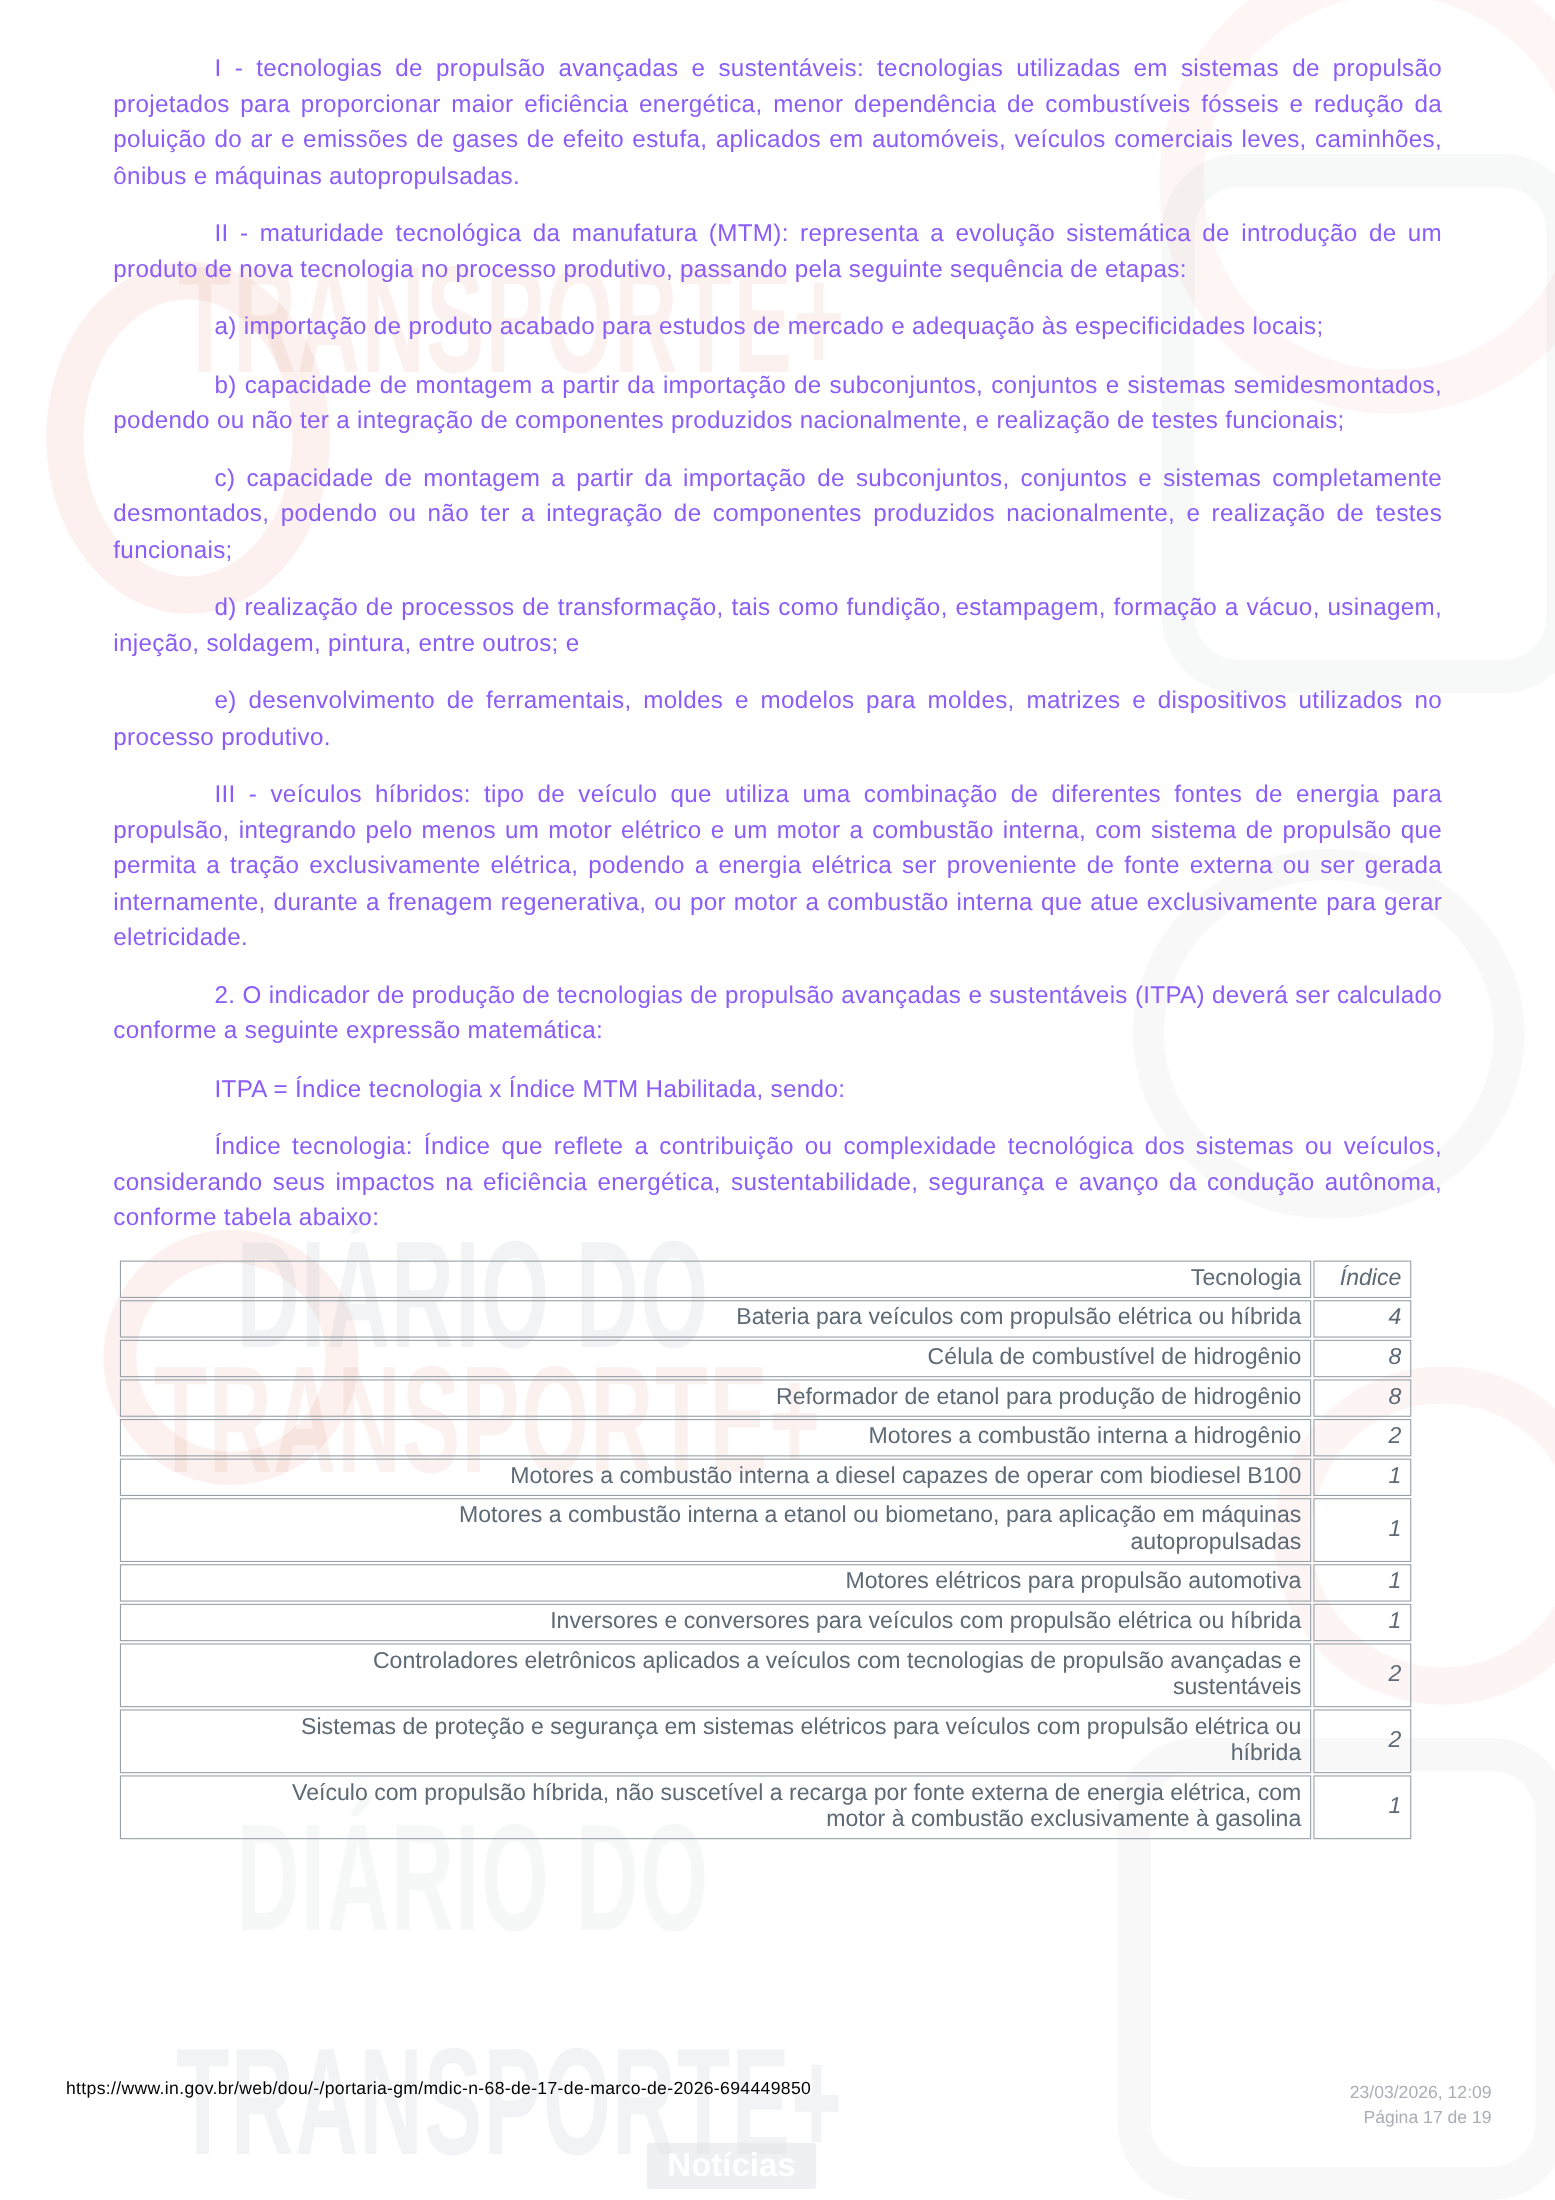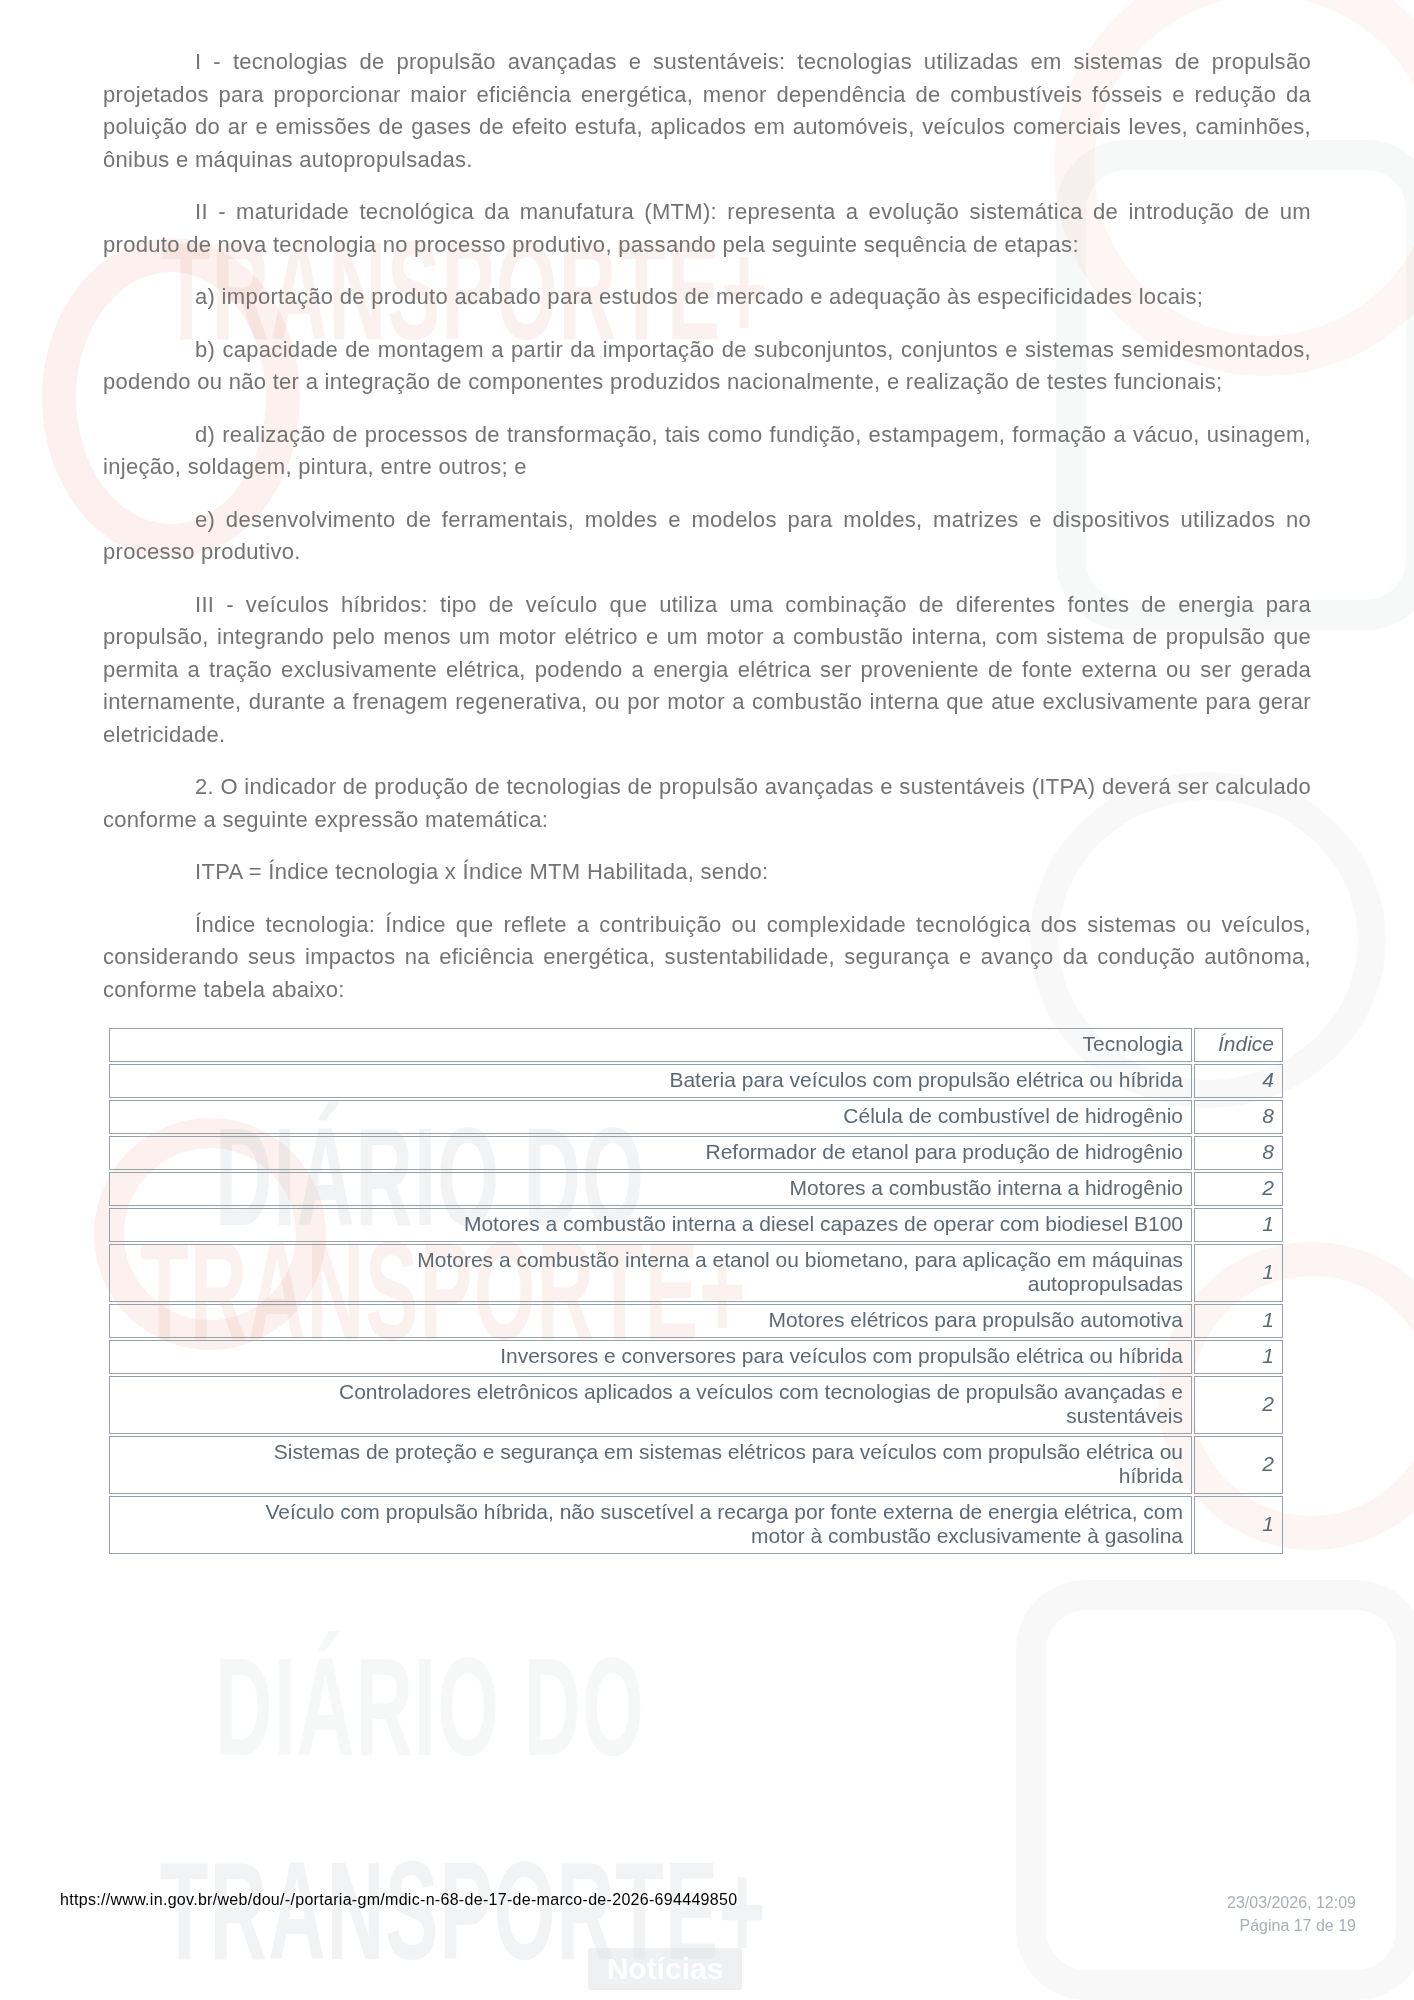--- a/index.html
+++ b/index.html
@@ -32,21 +32,21 @@
     position:absolute;left:588px;top:1948px;width:154px;height:42px;
     background:rgba(224,227,230,0.55);color:#ffffff;
     font-size:30px;line-height:42px;text-align:center;font-weight:700;
     border-radius:3px;
   }
   
   .content{position:absolute;left:103px;top:46px;width:1208px;z-index:1;}
   .para{
     margin:0 0 20px 0;
     font-size:22px;line-height:32.5px;letter-spacing:0.3px;
-    color:#737373;text-align:justify;text-indent:92px;
+    color:#8b5cf6;text-align:justify;text-indent:92px;
   }
   table.indice{
     border-collapse:separate;border-spacing:2px;
     width:1178px;margin:16px 0 0 4px;
     color:#5d6974;
   }
   table.indice th,table.indice td{
     border:1px solid #97a1a9;
     font-size:21px;line-height:24px;font-weight:400;
     text-align:right;vertical-align:middle;
@@ -82,20 +82,21 @@
   <div class="wm-word wm-gray" style="left:160px;top:1832px;">TRANSPORTE+</div>
   <div class="wm-badge">Notícias</div>
 </div>
 
 <div class="content">
   <div id="paragraphs">
       <p class="para">I - tecnologias de propulsão avançadas e sustentáveis: tecnologias utilizadas em sistemas de propulsão projetados para proporcionar maior eficiência energética, menor dependência de combustíveis fósseis e redução da poluição do ar e emissões de gases de efeito estufa, aplicados em automóveis, veículos comerciais leves, caminhões, ônibus e máquinas autopropulsadas.</p>
       <p class="para">II - maturidade tecnológica da manufatura (MTM): representa a evolução sistemática de introdução de um produto de nova tecnologia no processo produtivo, passando pela seguinte sequência de etapas:</p>
       <p class="para">a) importação de produto acabado para estudos de mercado e adequação às especificidades locais;</p>
       <p class="para">b) capacidade de montagem a partir da importação de subconjuntos, conjuntos e sistemas semidesmontados, podendo ou não ter a integração de componentes produzidos nacionalmente, e realização de testes funcionais;</p>
+      <p class="para">c) capacidade de montagem a partir da importação de subconjuntos, conjuntos e sistemas completamente desmontados, podendo ou não ter a integração de componentes produzidos nacionalmente, e realização de testes funcionais;</p>
       <p class="para">d) realização de processos de transformação, tais como fundição, estampagem, formação a vácuo, usinagem, injeção, soldagem, pintura, entre outros; e</p>
       <p class="para">e) desenvolvimento de ferramentais, moldes e modelos para moldes, matrizes e dispositivos utilizados no processo produtivo.</p>
       <p class="para">III - veículos híbridos: tipo de veículo que utiliza uma combinação de diferentes fontes de energia para propulsão, integrando pelo menos um motor elétrico e um motor a combustão interna, com sistema de propulsão que permita a tração exclusivamente elétrica, podendo a energia elétrica ser proveniente de fonte externa ou ser gerada internamente, durante a frenagem regenerativa, ou por motor a combustão interna que atue exclusivamente para gerar eletricidade.</p>
       <p class="para">2. O indicador de produção de tecnologias de propulsão avançadas e sustentáveis (ITPA) deverá ser calculado conforme a seguinte expressão matemática:</p>
       <p class="para">ITPA = Índice tecnologia x Índice MTM Habilitada, sendo:</p>
       <p class="para">Índice tecnologia: Índice que reflete a contribuição ou complexidade tecnológica dos sistemas ou veículos, considerando seus impactos na eficiência energética, sustentabilidade, segurança e avanço da condução autônoma, conforme tabela abaixo:</p>
     </div>
 
   <table class="indice">
     <thead>

